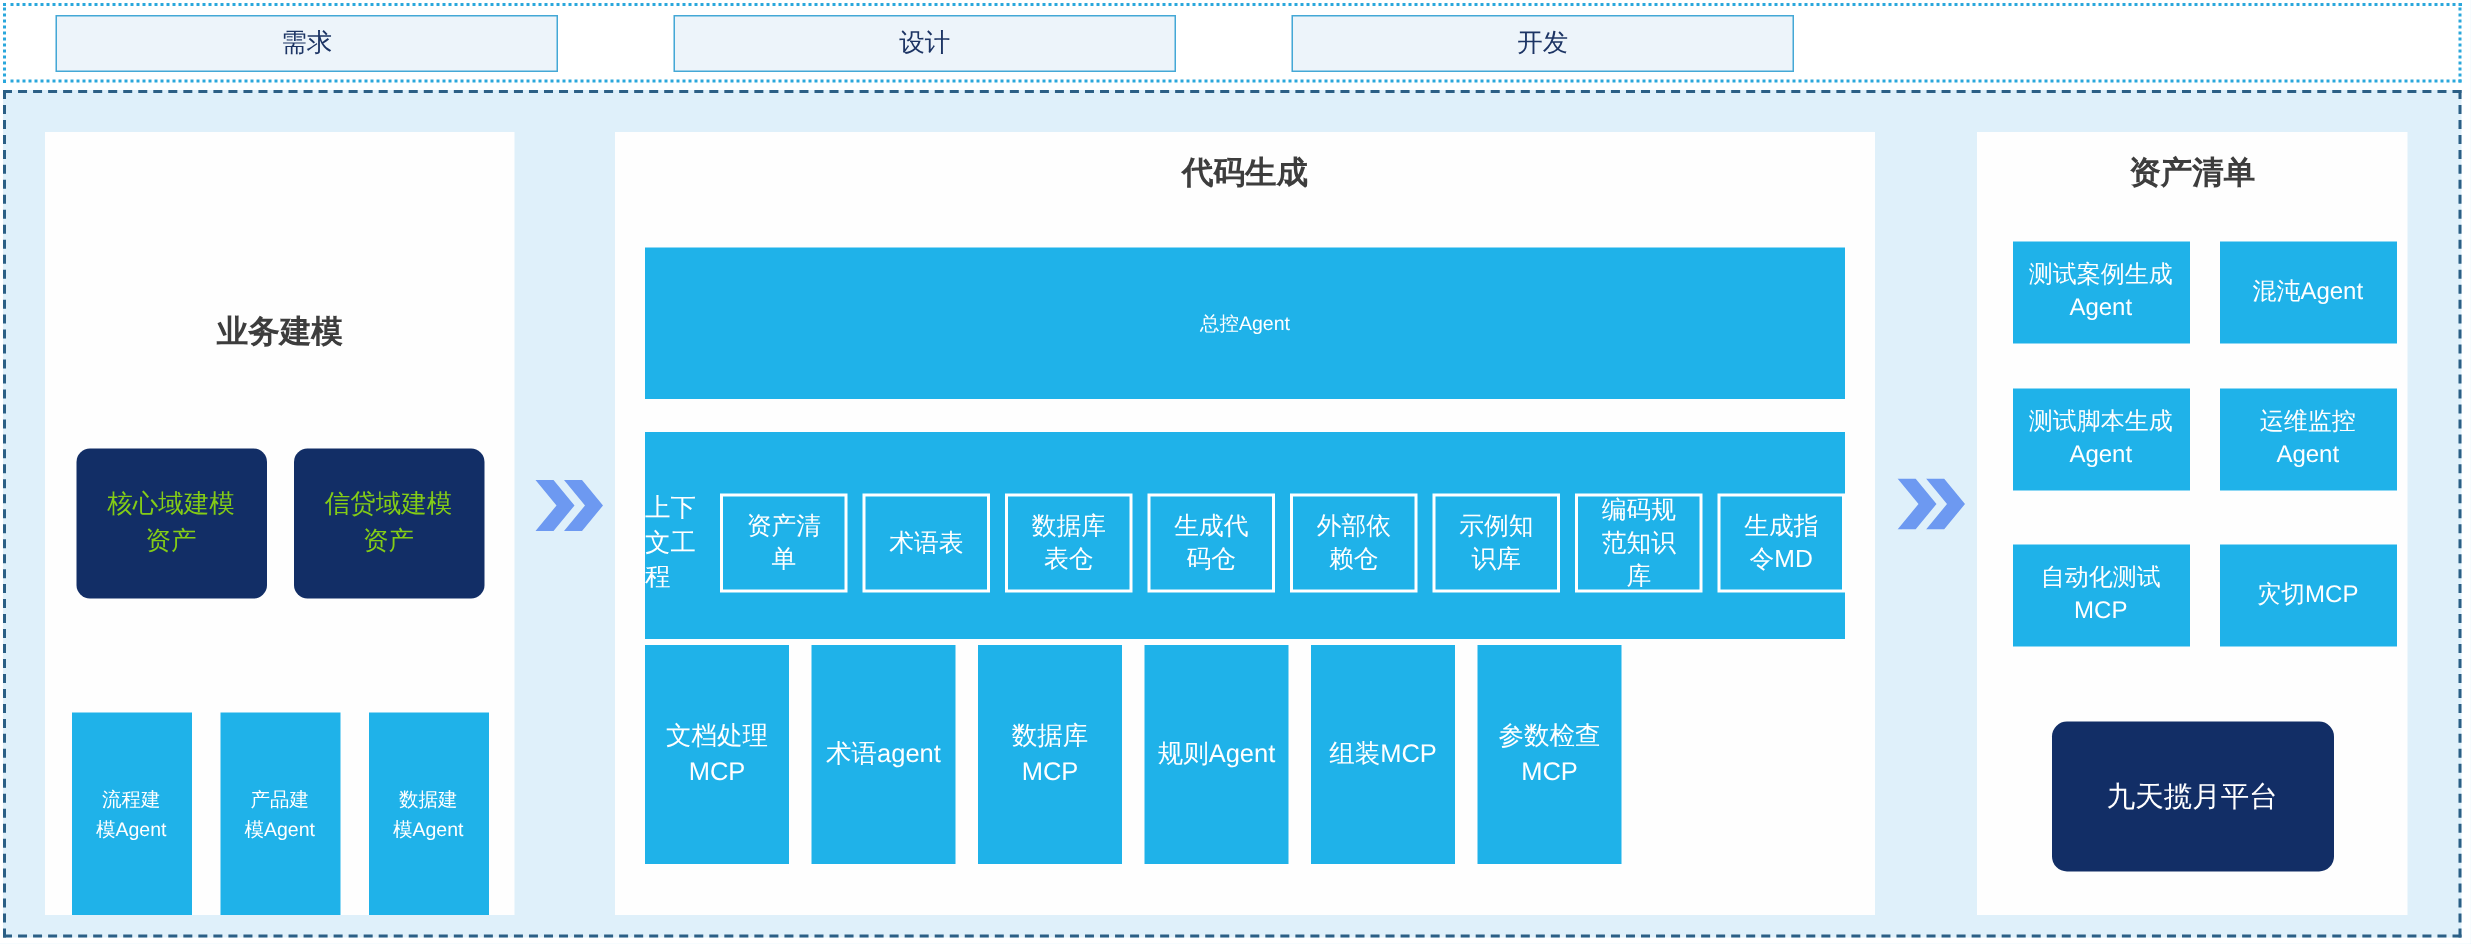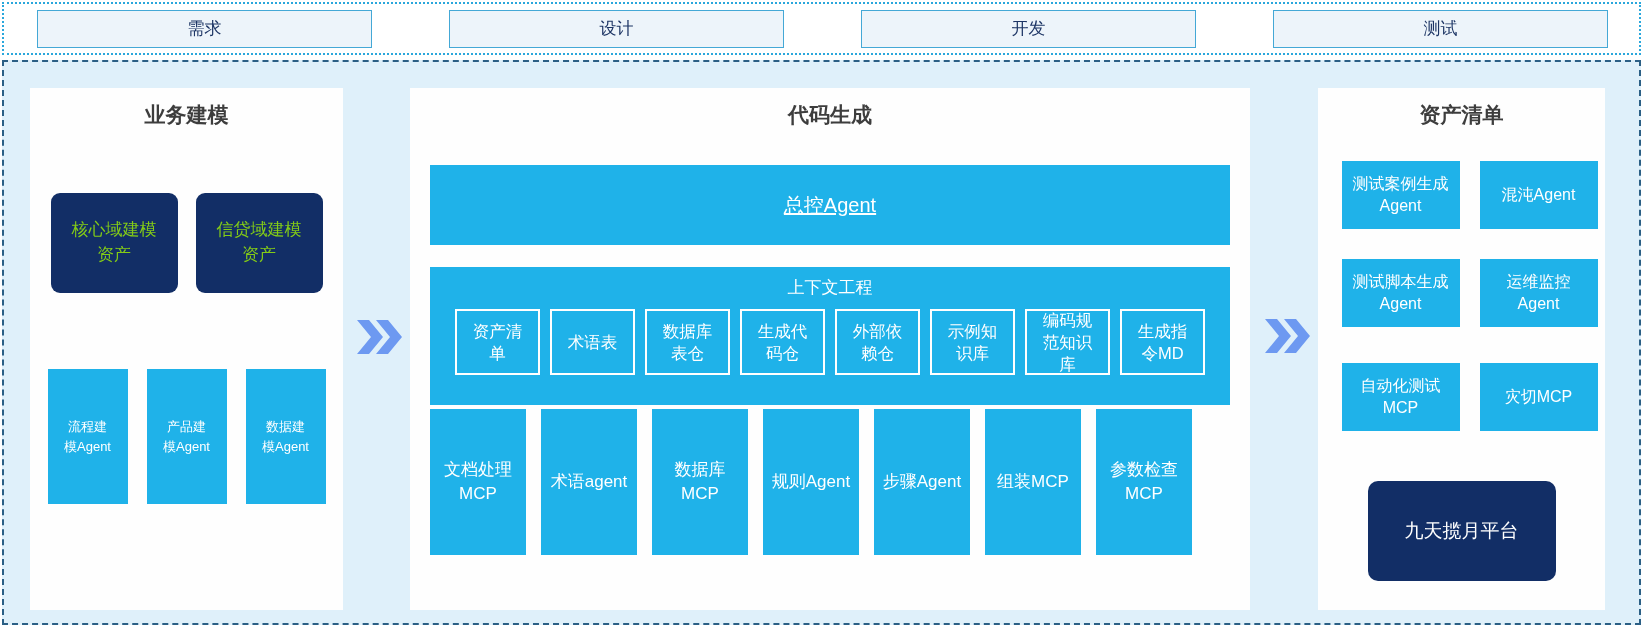--- a/index.html
+++ b/index.html
@@ -25,21 +25,21 @@
 
   
   .main {
     position: absolute; left: 2px; top: 60px; width: 1639px; height: 565px;
     background: #dff0fa; border: 2px dashed #2b5f85;
   }
   .panel {
     position: absolute; top: 26px; height: 522px; background: #fefefe;
     display: flex; flex-direction: column; align-items: center;
   }
-  .panel-left  { left: 26px;  width: 313px; }
+  .panel-left  { left: 26px;  width: 313px; justify-content: flex-end; }
   .panel-mid   { left: 406px; width: 840px; }
   .panel-right { left: 1314px; width: 287px; }
   .panel-title { margin-top: 13px; font-size: 21px; font-weight: bold; color: #3d3d3d; }
 
   
   .chevron { position: absolute; width: 46px; height: 34px; }
   .chevron-1 { left: 352px; top: 258px; }
   .chevron-2 { left: 1260px; top: 257px; }
 
   
@@ -53,28 +53,27 @@
   .agents-row { margin-top: 76px; display: flex; gap: 19px; }
   .cyan { background: #1fb2e9; color: #ffffff; }
   .agent-tall {
     width: 80px; height: 135px; font-size: 13px; line-height: 1.5;
     display: flex; align-items: center; justify-content: center;
     text-align: center; padding: 0 15px; word-break: break-word;
   }
 
   
   .master-bar {
-    margin-top: 36px; width: calc(100% - 40px); height: 80px;
+    margin-top: 36px; width: calc(100% - 40px); height: 101px;
     display: flex; align-items: center; justify-content: center;
-    font-size: 20px;
-    text-decoration: underline;
+    font-size: 13px;
   }
   .context-box {
     margin-top: 22px; width: calc(100% - 40px); height: 138px;
-    display: flex; flex-direction: column; align-items: center;
+    display: flex; align-items: center;
   }
   .context-title { margin-top: 9px; font-size: 17px; color: #ffffff; }
   .context-items {
     margin-top: 10px; display: flex; gap: 10px; justify-content: center;
   }
   .context-item {
     width: 85px; height: 66px; border: 2px solid #ffffff; color: #ffffff;
     font-size: 16.5px; line-height: 1.35;
     display: flex; align-items: center; justify-content: center;
     text-align: center; padding: 0 13px; word-break: break-word;
@@ -107,21 +106,20 @@
 </style>
 </head>
 <body>
 
 <div class="stage">
 
   <div class="top-strip">
     <div class="phase-box">需求</div>
     <div class="phase-box">设计</div>
     <div class="phase-box">开发</div>
-    <div class="phase-box">测试</div>
   </div>
 
   <div class="main">
 
     <section class="panel panel-left">
       <h2 class="panel-title">业务建模</h2>
       <div class="assets-row">
         <div class="navy-box">核心域建模资产</div>
         <div class="navy-box">信贷域建模资产</div>
       </div>
@@ -153,21 +151,20 @@
           <div class="context-item">示例知识库</div>
           <div class="context-item">编码规范知识库</div>
           <div class="context-item">生成指令MD</div>
         </div>
       </div>
       <div class="tools-row">
         <div class="cyan tool-box">文档处理MCP</div>
         <div class="cyan tool-box">术语agent</div>
         <div class="cyan tool-box">数据库MCP</div>
         <div class="cyan tool-box">规则Agent</div>
-        <div class="cyan tool-box">步骤Agent</div>
         <div class="cyan tool-box">组装MCP</div>
         <div class="cyan tool-box">参数检查MCP</div>
       </div>
     </section>
 
     <div class="chevron chevron-2">
       <svg width="46" height="34" viewBox="0 0 46 34" aria-hidden="true">
         <path d="M1 0 h12 l14 17 -14 17 H1 l14 -17 Z" fill="#6d99f1"></path>
         <path d="M20 0 h12 l14 17 -14 17 H20 l14 -17 Z" fill="#6d99f1"></path>
       </svg>

